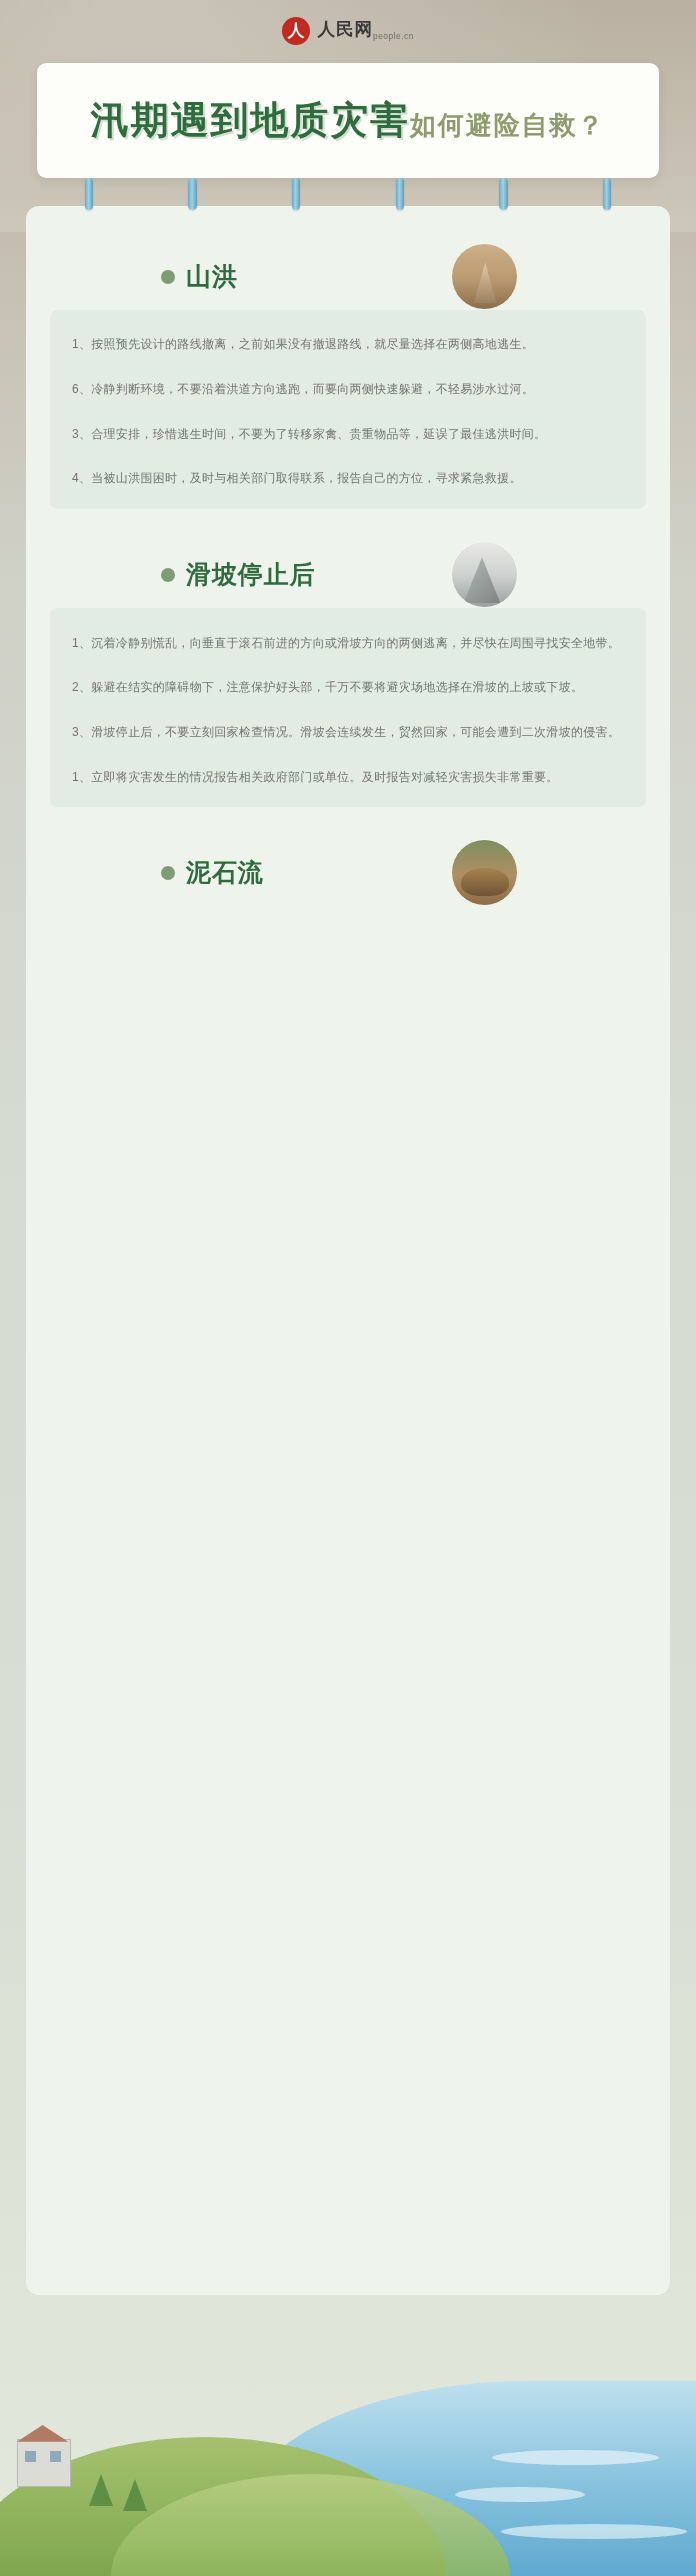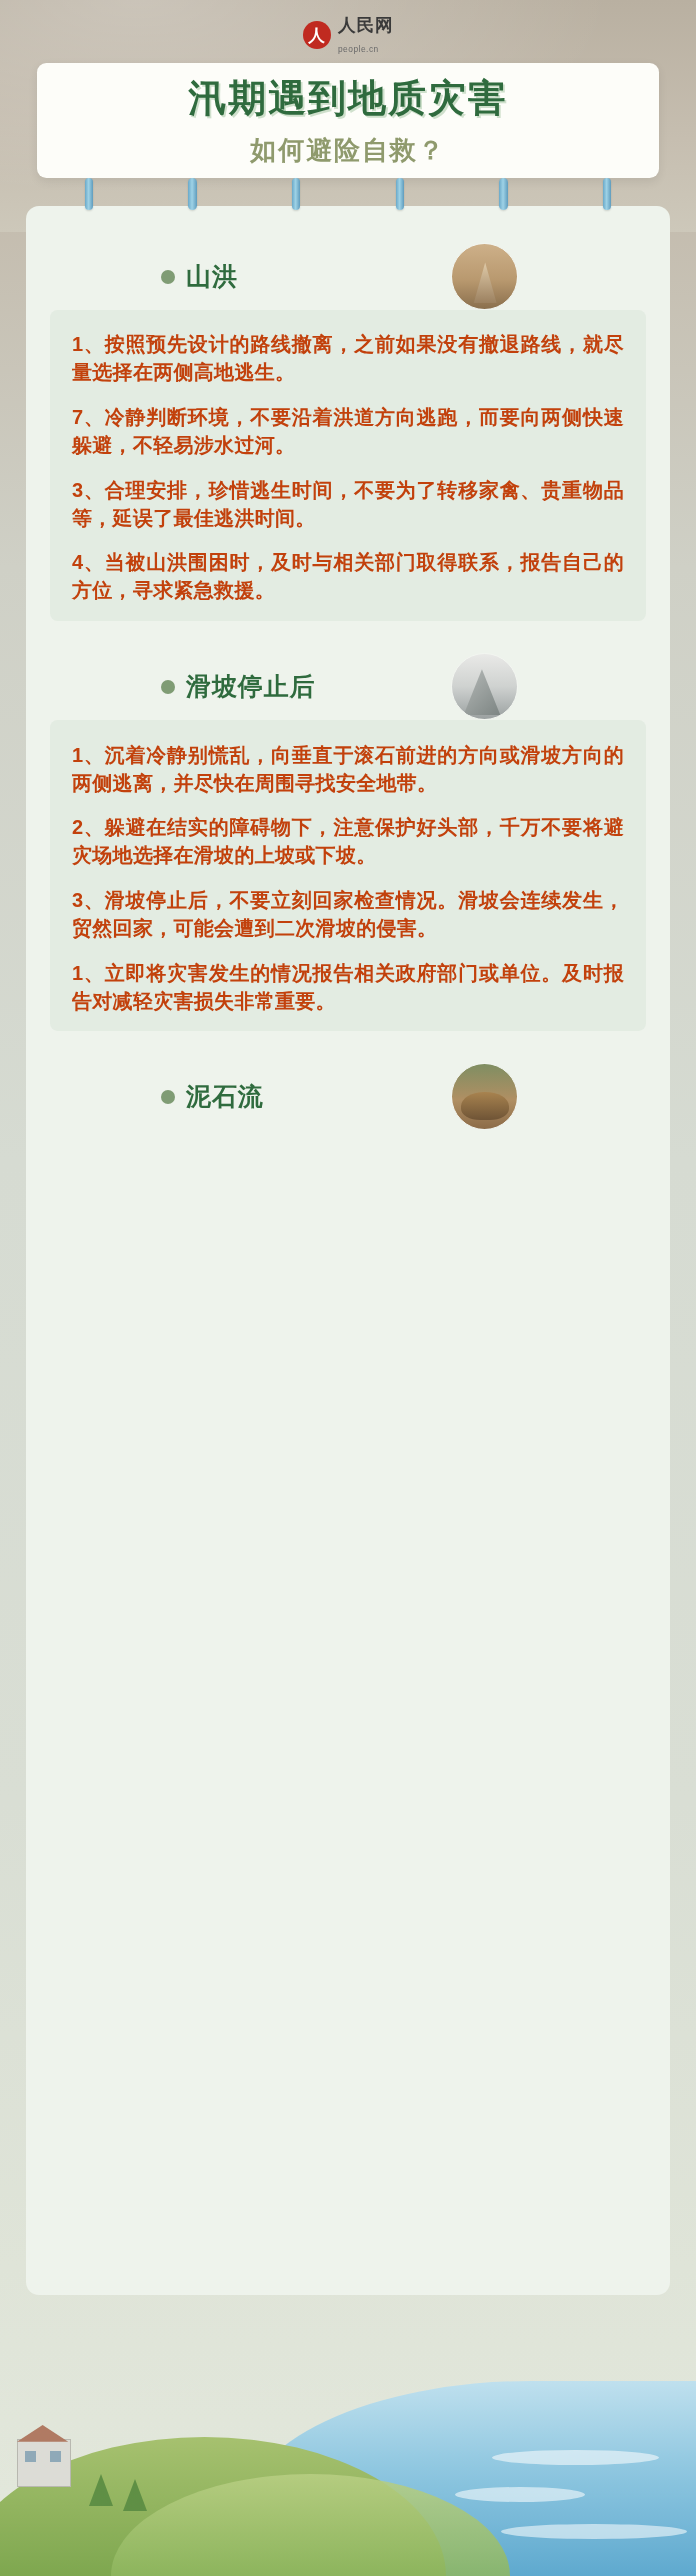--- a/index.html
+++ b/index.html
@@ -32,32 +32,32 @@
     display: flex; justify-content: center; align-items: center; gap: 7.4px;
     z-index: 5;
   }
   .logo-circle {
     width: 28px; height: 28px; border-radius: 50%;
     background: #c02a20;
     display: flex; align-items: center; justify-content: center;
     color: #fff; font-size: 16.7px; font-weight: bold;
     font-family: "DejaVu Sans", sans-serif;
   }
-  .logo-text { display: flex; flex-direction: column; line-height: 1; }
+  .logo-text { display: flex; flex-direction: row; line-height: 1; }
   .logo-cn { font-size: 17.6px; color: #3a3a3a; font-weight: bold; letter-spacing: 0.9px; }
   .logo-en { font-size: 8.4px; color: #6a6a6a; letter-spacing: 0.5px; margin-top: 11px; }
 
   
   .title-card {
     position: absolute; top: 63px; left: 37px; width: 622px; height: 115px;
     background: #fdfdf9;
     border-radius: 9.3px;
     box-shadow: 0 3.7px 9.3px rgba(0,0,0,.08);
     z-index: 4;
-    display: flex; flex-direction: column; align-items: center; justify-content: center;
+    display: flex; flex-direction: row; align-items: center; justify-content: center;
   }
   .title-card::before, .title-card::after {
     content: ""; position: absolute; top: 7.4px; bottom: 7.4px; width: 5.6px;
   }
   .title-main {
     font-size: 38px; font-weight: bold; color: #2f6b3e;
     letter-spacing: 1.9px;
     font-family: "DejaVu Sans", sans-serif;
     text-shadow: 1.9px 1.9px 0 #cfe0cc;
   }
@@ -138,27 +138,26 @@
     background: linear-gradient(180deg,#a8834f,#6f5436);
     border-radius: 50% 50% 40% 40%;
   }
 
   .card {
     background: #e3ece2;
     border-radius: 7.4px;
     padding: 20.4px 22px 16.7px 22px;
   }
   .item {
-    font-size: 20px;
+    font-size: 12px;
     line-height: 28px;
-    color: #c2410c;
+    color: #737373;
     margin-bottom: 16.7px;
     text-align: justify;
     letter-spacing: 0.3px;
-    font-weight: bold;
   }
   .item:last-child { margin-bottom: 0; }
 
   
   .bottom {
     position: absolute; left: 0; right: 0; bottom: 0; height: 306px; z-index: 2;
     overflow: hidden;
   }
   .hill {
     position: absolute; bottom: 0; left: -37px; width: 483px; height: 139px;
@@ -235,21 +234,21 @@
 <div class="paper-inner">
 
   <div class="section">
     <div class="section-head">
       <span class="bullet"></span>
       <span class="section-title">山洪</span>
       <span class="head-illus illus-flood"></span>
     </div>
     <div class="card">
       <p class="item">1、按照预先设计的路线撤离，之前如果没有撤退路线，就尽量选择在两侧高地逃生。</p>
-      <p class="item">7、冷静判断环境，不要沿着洪道方向逃跑，而要向两侧快速躲避，不轻易涉水过河。</p>
+      <p class="item">6、冷静判断环境，不要沿着洪道方向逃跑，而要向两侧快速躲避，不轻易涉水过河。</p>
       <p class="item">3、合理安排，珍惜逃生时间，不要为了转移家禽、贵重物品等，延误了最佳逃洪时间。</p>
       <p class="item">4、当被山洪围困时，及时与相关部门取得联系，报告自己的方位，寻求紧急救援。</p>
     </div>
   </div>
 
   <div class="section">
     <div class="section-head">
       <span class="bullet"></span>
       <span class="section-title">滑坡停止后</span>
       <span class="head-illus illus-landslide"></span>

